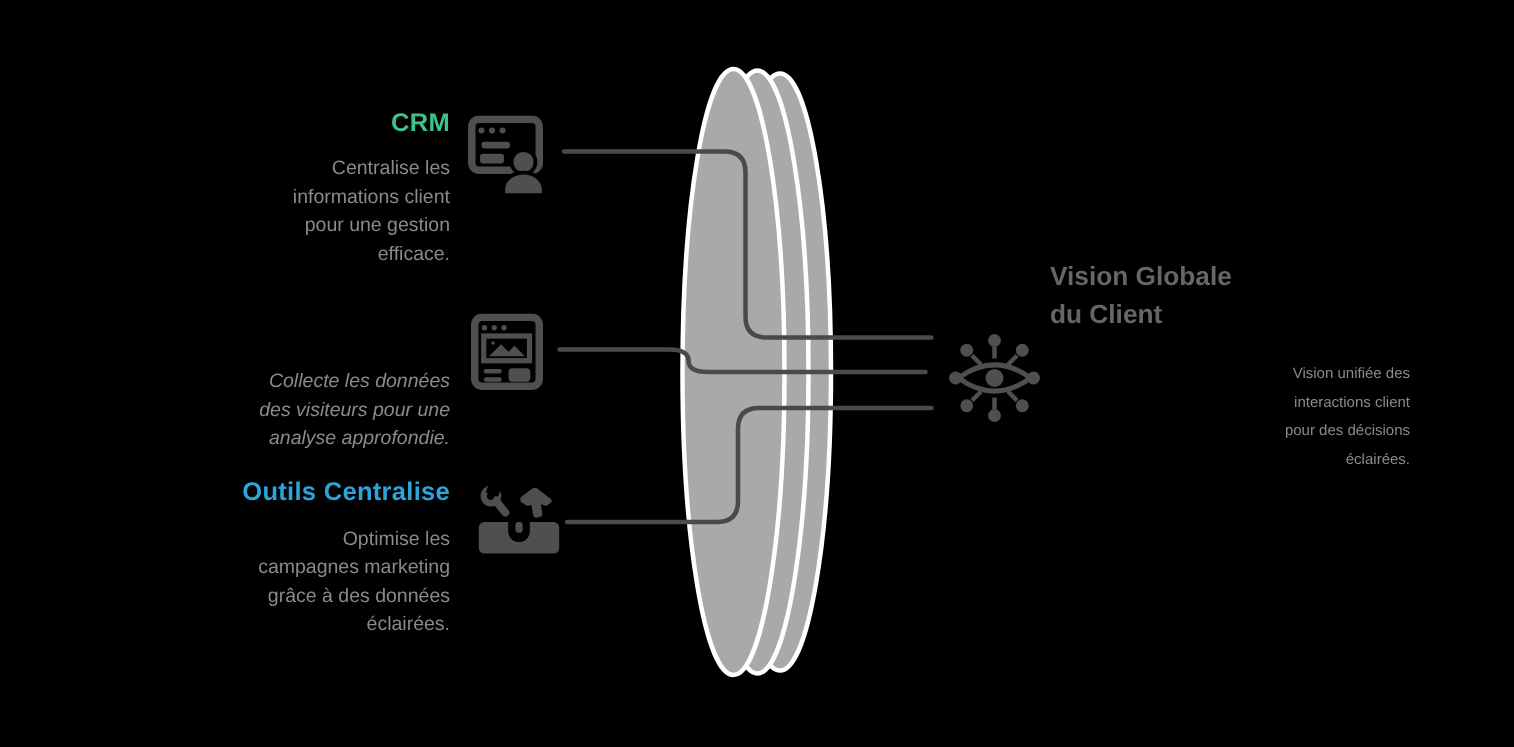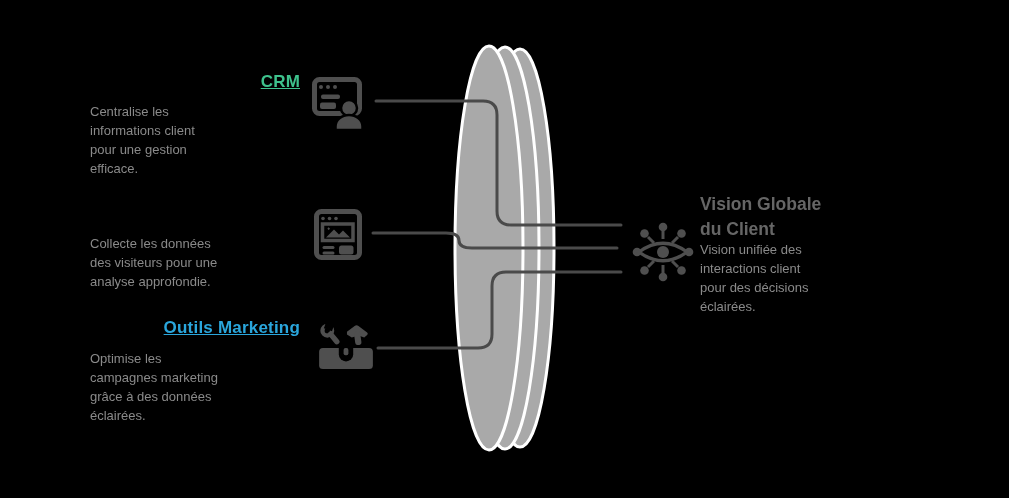--- a/index.html
+++ b/index.html
@@ -8,36 +8,37 @@
     background:var(--bg,#000000); overflow:hidden;
     font-family:"Liberation Sans", sans-serif;
   }
   .abs { position:absolute; }
   .diagram-svg { position:absolute; left:0; top:0; }
   .lens { fill:var(--lens-fill,#a9a9a9); stroke:var(--lens-stroke,#ffffff); stroke-width:3; }
   .flow-line { fill:none; stroke:var(--line,#4a4a4a); stroke-width:3; stroke-linecap:round; }
   .icon { color:var(--icon-color,#4f4f4f); position:absolute; }
   .src-title {
     font-weight:bold; font-size:17px; line-height:20px;
-    text-align:right; letter-spacing:0.2px; white-space:pre-line;text-decoration:underline;
+    text-align:right; letter-spacing:0.2px; white-space:pre-line;
   }
   .title-0 { color:var(--crm,#3ec28d); }
   .title-1 { color:var(--siteweb,#7eb43e); }
   .title-2 { color:var(--marketing,#2aa6dc); }
   .src-desc {
     font-size:13px; line-height:19px; color:var(--body-text,#8a8a8a);
-    white-space:pre-line;
+    text-align:right; white-space:pre-line;
   }
   .out-title {
     font-weight:bold; font-size:17.5px; line-height:25px;
     color:var(--title-color,#666666); white-space:pre-line;
   }
   .out-desc {
-    font-size:13px; line-height:19px; color:var(--body-text,#8a8a8a);
+    font-size:10px; line-height:19px; color:var(--body-text,#8a8a8a);
     white-space:pre-line;
+    text-align:right;
   }
 </style>
 </head>
 <body>
 
 <div class="canvas" style="--bg: #000000; --line: #4a4a4a; --lens-fill: #a9a9a9; --lens-stroke: #ffffff; --icon-color: #4f4f4f; --body-text: #8a8a8a; --title-color: #666666; --crm: #3ec28d; --siteweb: #7eb43e; --marketing: #2aa6dc;">
 
   <svg class="diagram-svg" width="1009" height="498" viewBox="0 0 1009 498">
     <g>
       <ellipse class="lens" cx="520" cy="248" rx="34" ry="199"></ellipse>
@@ -58,37 +59,37 @@
     <rect x="2.5" y="2.5" width="45" height="34" rx="5" fill="none" stroke="currentColor" stroke-width="5"></rect>
     <circle cx="9" cy="10" r="2" fill="currentColor"></circle>
     <circle cx="16" cy="10" r="2" fill="currentColor"></circle>
     <circle cx="23" cy="10" r="2" fill="currentColor"></circle>
     <rect x="9" y="17.5" width="19" height="4.5" rx="2" fill="currentColor"></rect>
     <rect x="8" y="25.5" width="16" height="6.5" rx="2" fill="currentColor"></rect>
     <circle cx="37" cy="31" r="8" fill="currentColor" stroke="#000" stroke-width="2.5"></circle>
     <path d="M23.5,53 v-3.5 a13.5,11.5 0 0 1 27,0 V53 z" fill="currentColor" stroke="#000" stroke-width="2.5"></path>
   </svg>
 
-  <div class="abs src-desc" style="left:90px; top:234px; width:210px;">Collecte les données
+  <div class="abs src-desc" style="left:90px; top:244px; width:210px;font-style:italic;">Collecte les données
 des visiteurs pour une
 analyse approfondie.</div>
   <svg class="icon" style="left:314px; top:209px;" width="48" height="52" viewBox="0 0 48 52">
     <rect x="2.5" y="2.5" width="43" height="46" rx="5" fill="none" stroke="currentColor" stroke-width="5"></rect>
     <circle cx="9" cy="9.5" r="1.8" fill="currentColor"></circle>
     <circle cx="15.5" cy="9.5" r="1.8" fill="currentColor"></circle>
     <circle cx="22" cy="9.5" r="1.8" fill="currentColor"></circle>
     <rect x="8.5" y="15" width="30.5" height="16.5" fill="none" stroke="currentColor" stroke-width="3.5"></rect>
     <path d="M12,28.5 l8,-8 5,5 4,-4 7,7 z" fill="currentColor"></path>
     <path d="M14,19 l1.4,1.4 M14,20.4 l1.4,-1.4" stroke="currentColor" stroke-width="1.6"></path>
     <rect x="8.5" y="37" width="12" height="3" rx="1.5" fill="currentColor"></rect>
     <rect x="8.5" y="42.5" width="12" height="3" rx="1.5" fill="currentColor"></rect>
     <rect x="25" y="36.5" width="14.5" height="9" rx="2.5" fill="currentColor"></rect>
   </svg>
 
-  <div class="abs src-title title-2" style="left:100px; top:318px; width:200px;">Outils Marketing</div>
+  <div class="abs src-title title-2" style="left:100px; top:318px; width:200px;">Outils Centralise</div>
   <div class="abs src-desc" style="left:90px; top:349px; width:210px;">Optimise les
 campagnes marketing
 grâce à des données
 éclairées.</div>
   <svg class="icon" style="left:319px; top:323px;" width="54" height="48" viewBox="0 0 56 50">
     <g>
       <circle cx="8.5" cy="8" r="5" fill="none" stroke="currentColor" stroke-width="4.5"></circle>
       <rect x="8" y="-3" width="9" height="9" fill="#000" transform="rotate(20 8 -3)"></rect>
       <line x1="12" y1="11.5" x2="18.5" y2="19.5" stroke="currentColor" stroke-width="5.5" stroke-linecap="round"></line>
     </g>
@@ -118,20 +119,20 @@
       <circle cx="49.5" cy="14.5" r="4.3"></circle>
       <circle cx="12.5" cy="14.5" r="4.3"></circle>
       <circle cx="49.5" cy="51.5" r="4.3"></circle>
       <circle cx="12.5" cy="51.5" r="4.3"></circle>
       <circle cx="5" cy="33" r="4.3"></circle>
       <circle cx="57" cy="33" r="4.3"></circle>
     </g>
     <path d="M7,33 Q31,15.5 55,33 Q31,50.5 7,33 Z" fill="none" stroke="currentColor" stroke-width="3.4"></path>
     <circle cx="31" cy="33" r="6" fill="currentColor"></circle>
   </svg>
-  <div class="abs out-title" style="left:700px; top:192px; width:230px;">Vision Globale
+  <div class="abs out-title" style="left:700px; top:172px; width:230px;">Vision Globale
 du Client</div>
   <div class="abs out-desc" style="left:700px; top:240px; width:240px;">Vision unifiée des
 interactions client
 pour des décisions
 éclairées.</div>
 
 </div>
 
 </body></html>

